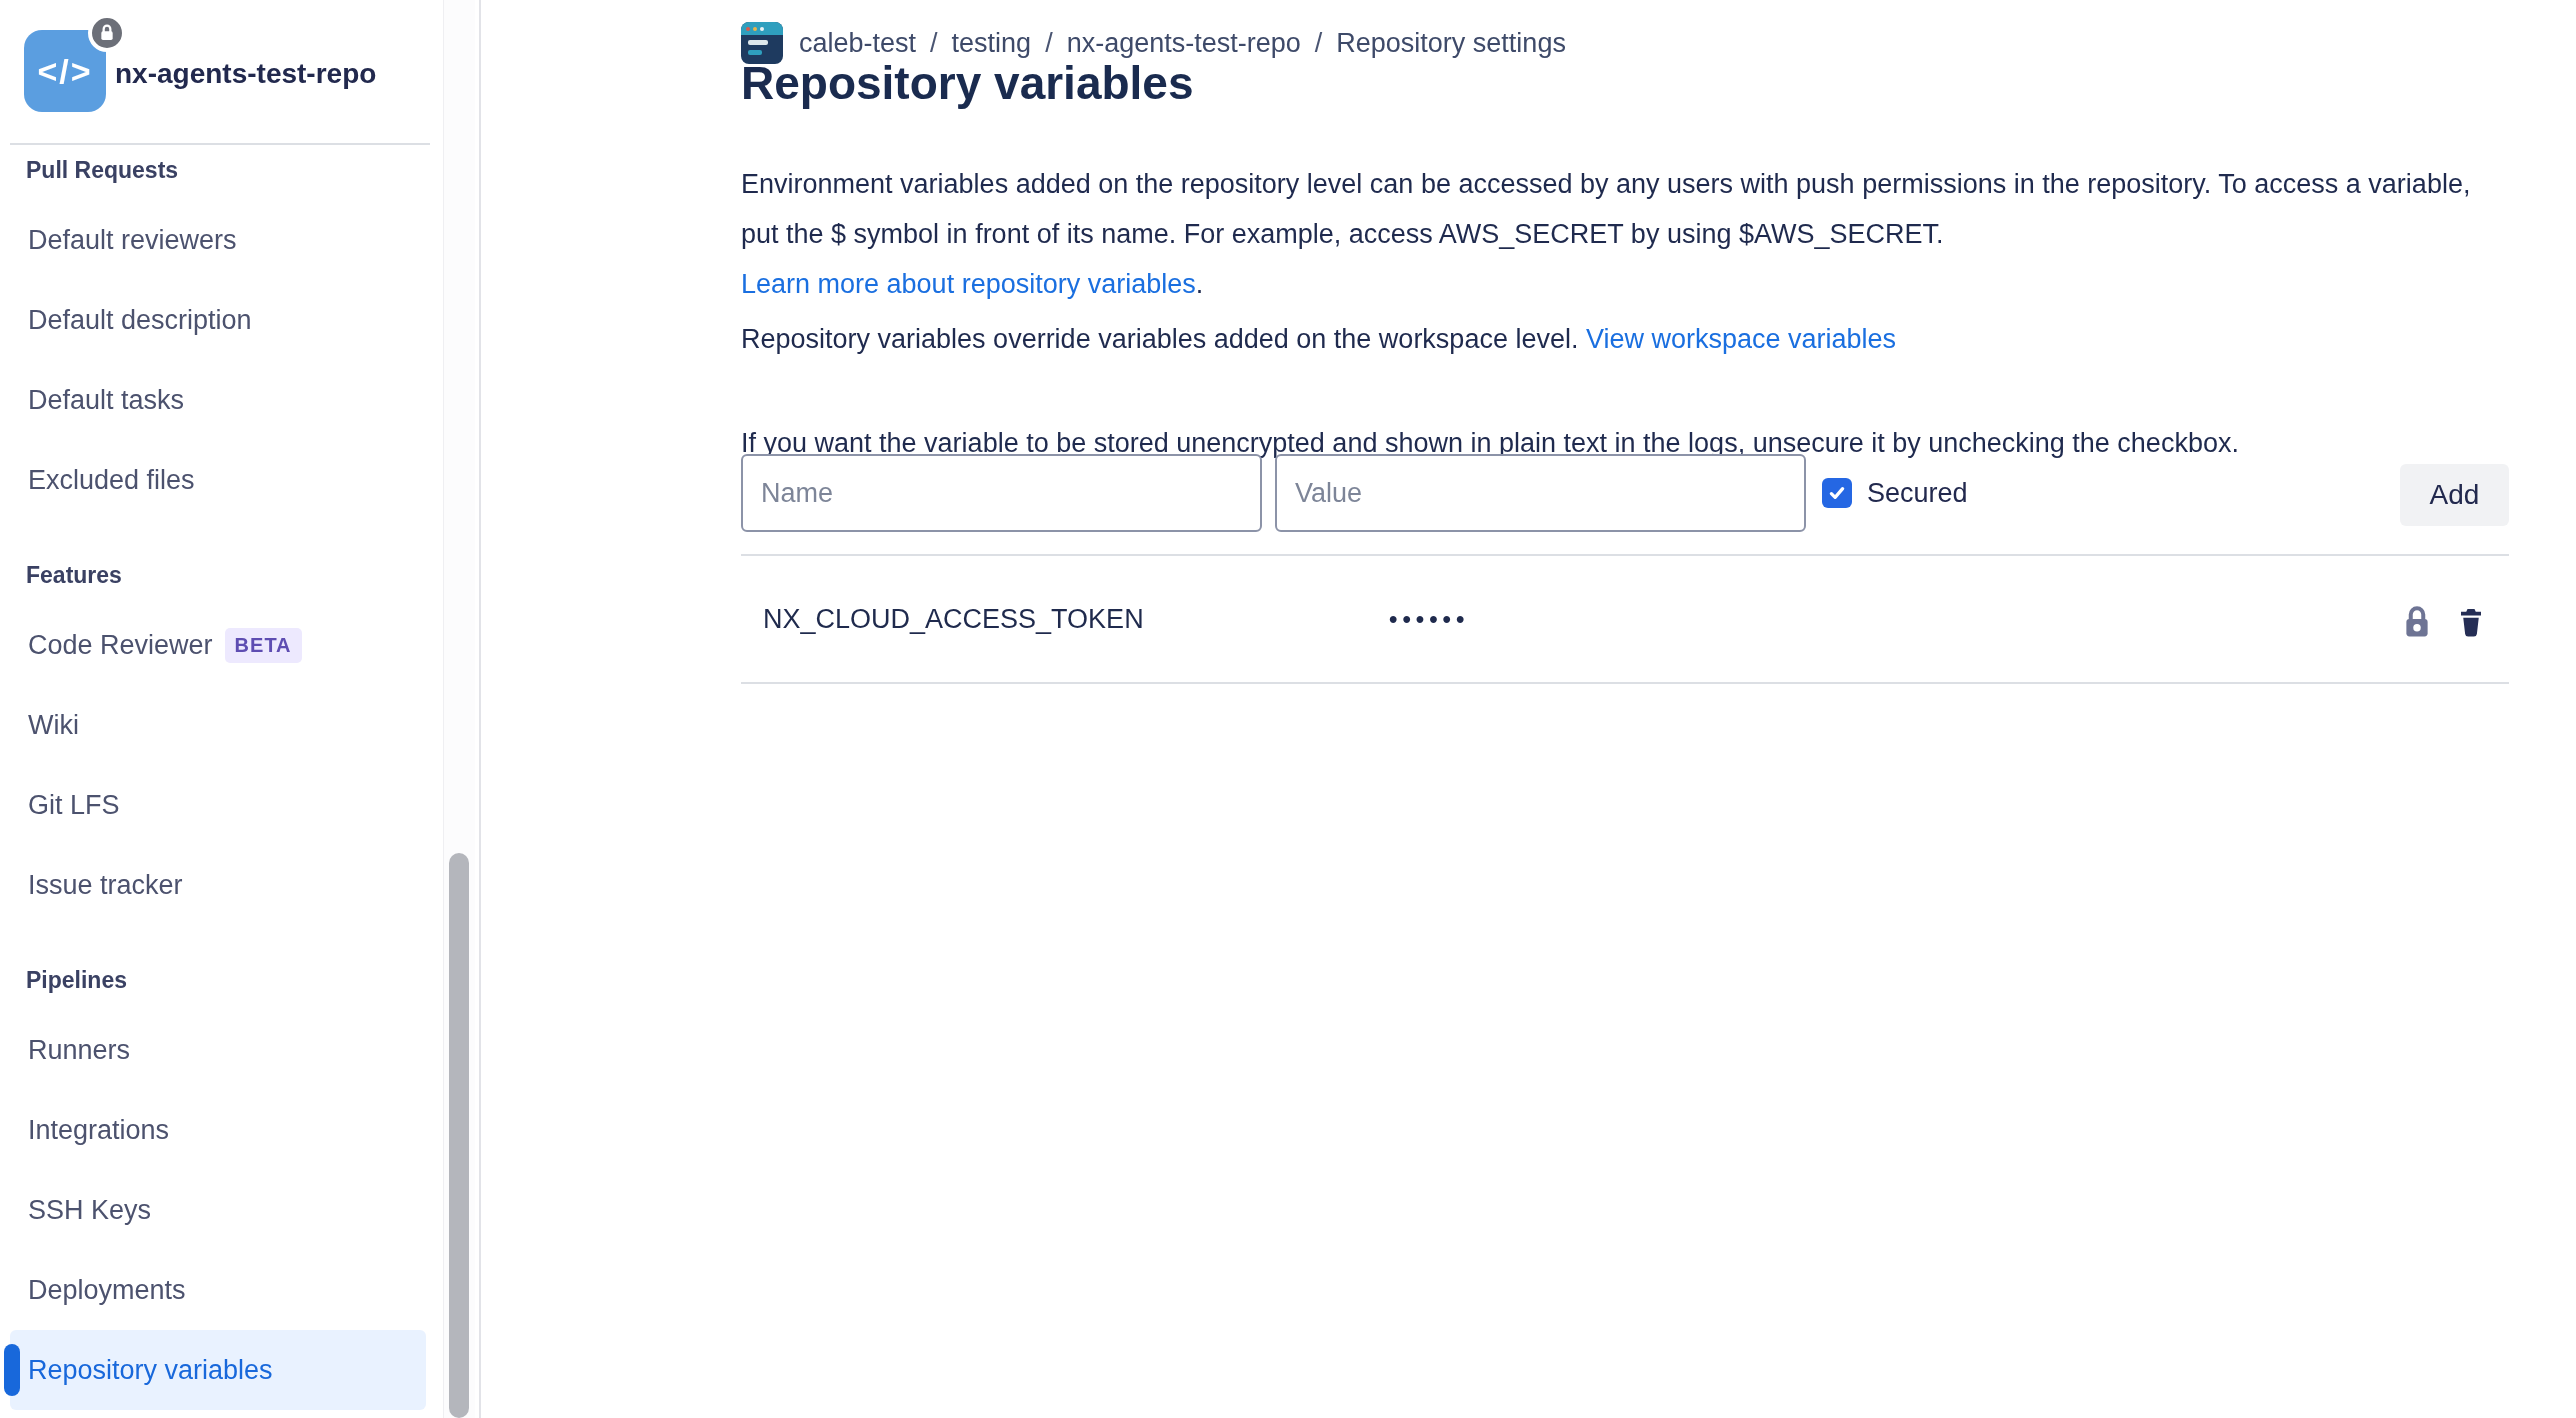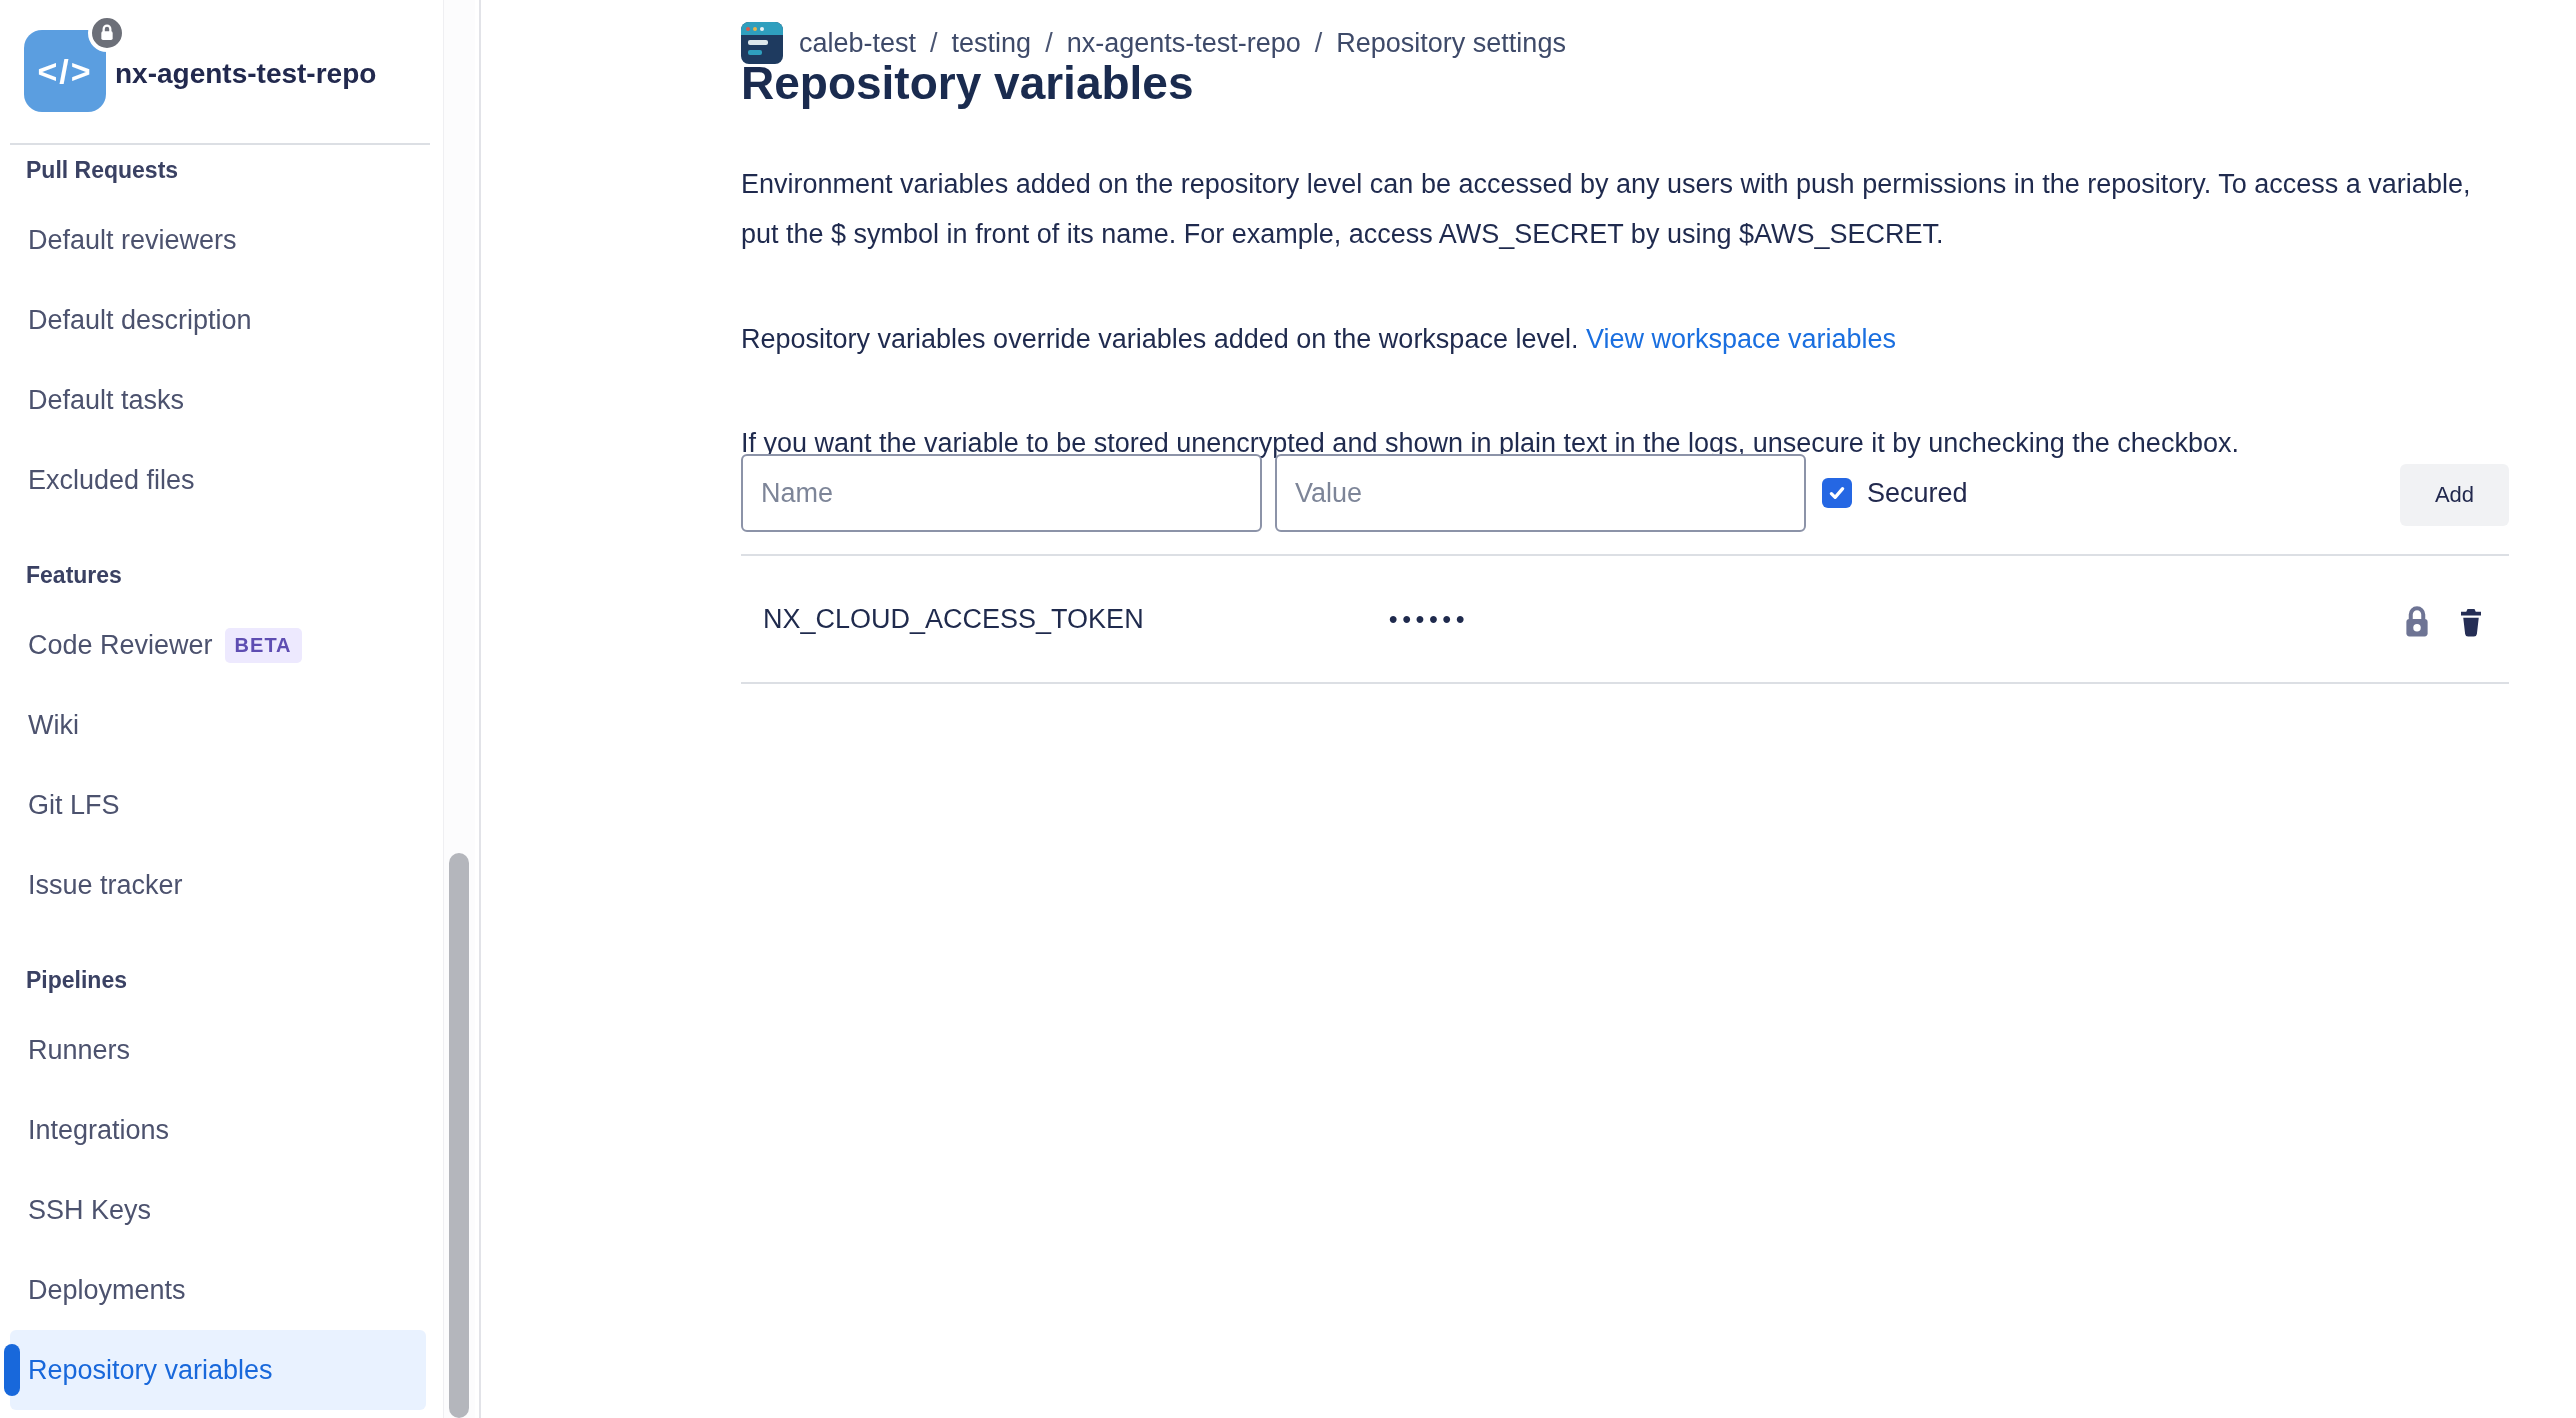--- a/index.html
+++ b/index.html
@@ -63,21 +63,21 @@
   .var-form { position: absolute; left: 0; top: 454px; width: 1912px; height: 81px; }
   .txt-input { position: absolute; top: 0; height: 78px; border: 2px solid #8C93A8; border-radius: 6px;
     font-size: 27px; color: #1F2A4E; padding: 0 18px; font-family: "Liberation Sans", sans-serif; outline: none; }
   .txt-input::placeholder { color: #7D8598; opacity: 1; }
   .input-name { left: 0; width: 521px; }
   .input-value { left: 534px; width: 531px; }
   .checkbox { position: absolute; left: 1081px; top: 24px; width: 30px; height: 30px; background: #2567E3;
     border-radius: 6px; display: flex; align-items: center; justify-content: center; cursor: pointer; }
   .checkbox-label { position: absolute; left: 1126px; top: 24px; font-size: 27px; color: #22294E; }
   .add-btn { position: absolute; left: 1659px; top: 10px; width: 109px; height: 62px; background: #F1F2F4;
-    border: none; border-radius: 6px; font-size: 22px; font-weight: 500; color: #22294E;
+    border: none; border-radius: 6px; font-size: 28px; font-weight: 500; color: #22294E;
     font-family: "Liberation Sans", sans-serif; cursor: pointer; }
 
   
   .var-table { position: absolute; left: 0; top: 554px; width: 1768px; }
   .var-row { position: relative; height: 130px; border-top: 2px solid #DCDFE4; border-bottom: 2px solid #DCDFE4;
     display: flex; align-items: center; }
   .var-name { position: absolute; left: 22px; font-size: 27px; color: #1F2A4D; }
   .var-value { position: absolute; left: 648px; font-size: 24px; font-weight: bold; letter-spacing: 5px; color: #1F2A4D; }
   .row-icon { position: absolute; top: 47px; width: 34px; height: 38px; display: flex; align-items: center;
     justify-content: center; cursor: pointer; }
@@ -174,20 +174,23 @@
     <span class="crumb-sep">/</span>
     <span class="crumb">nx-agents-test-repo</span>
     <span class="crumb-sep">/</span>
     <span class="crumb">Repository settings</span>
   </div>
 
   <h1 class="page-title">Repository variables</h1>
 
   <div class="desc desc-1">
     <span>Environment variables added on the repository level can be accessed by any users with push permissions in the repository. To access a variable, put the $ symbol in front of its name. For example, access AWS_SECRET by using $AWS_SECRET.</span>
+    <span class="link-line">
+      <a class="inline-link">Learn more about repository variables</a><span>.</span>
+    </span>
   </div>
 
   <div class="desc desc-2">
     <span>Repository variables override variables added on the workspace level.</span>
     <a class="inline-link">View workspace variables</a>
   </div>
 
   <div class="desc desc-3">If you want the variable to be stored unencrypted and shown in plain text in the logs, unsecure it by unchecking the checkbox.</div>
 
   <div class="var-form">

